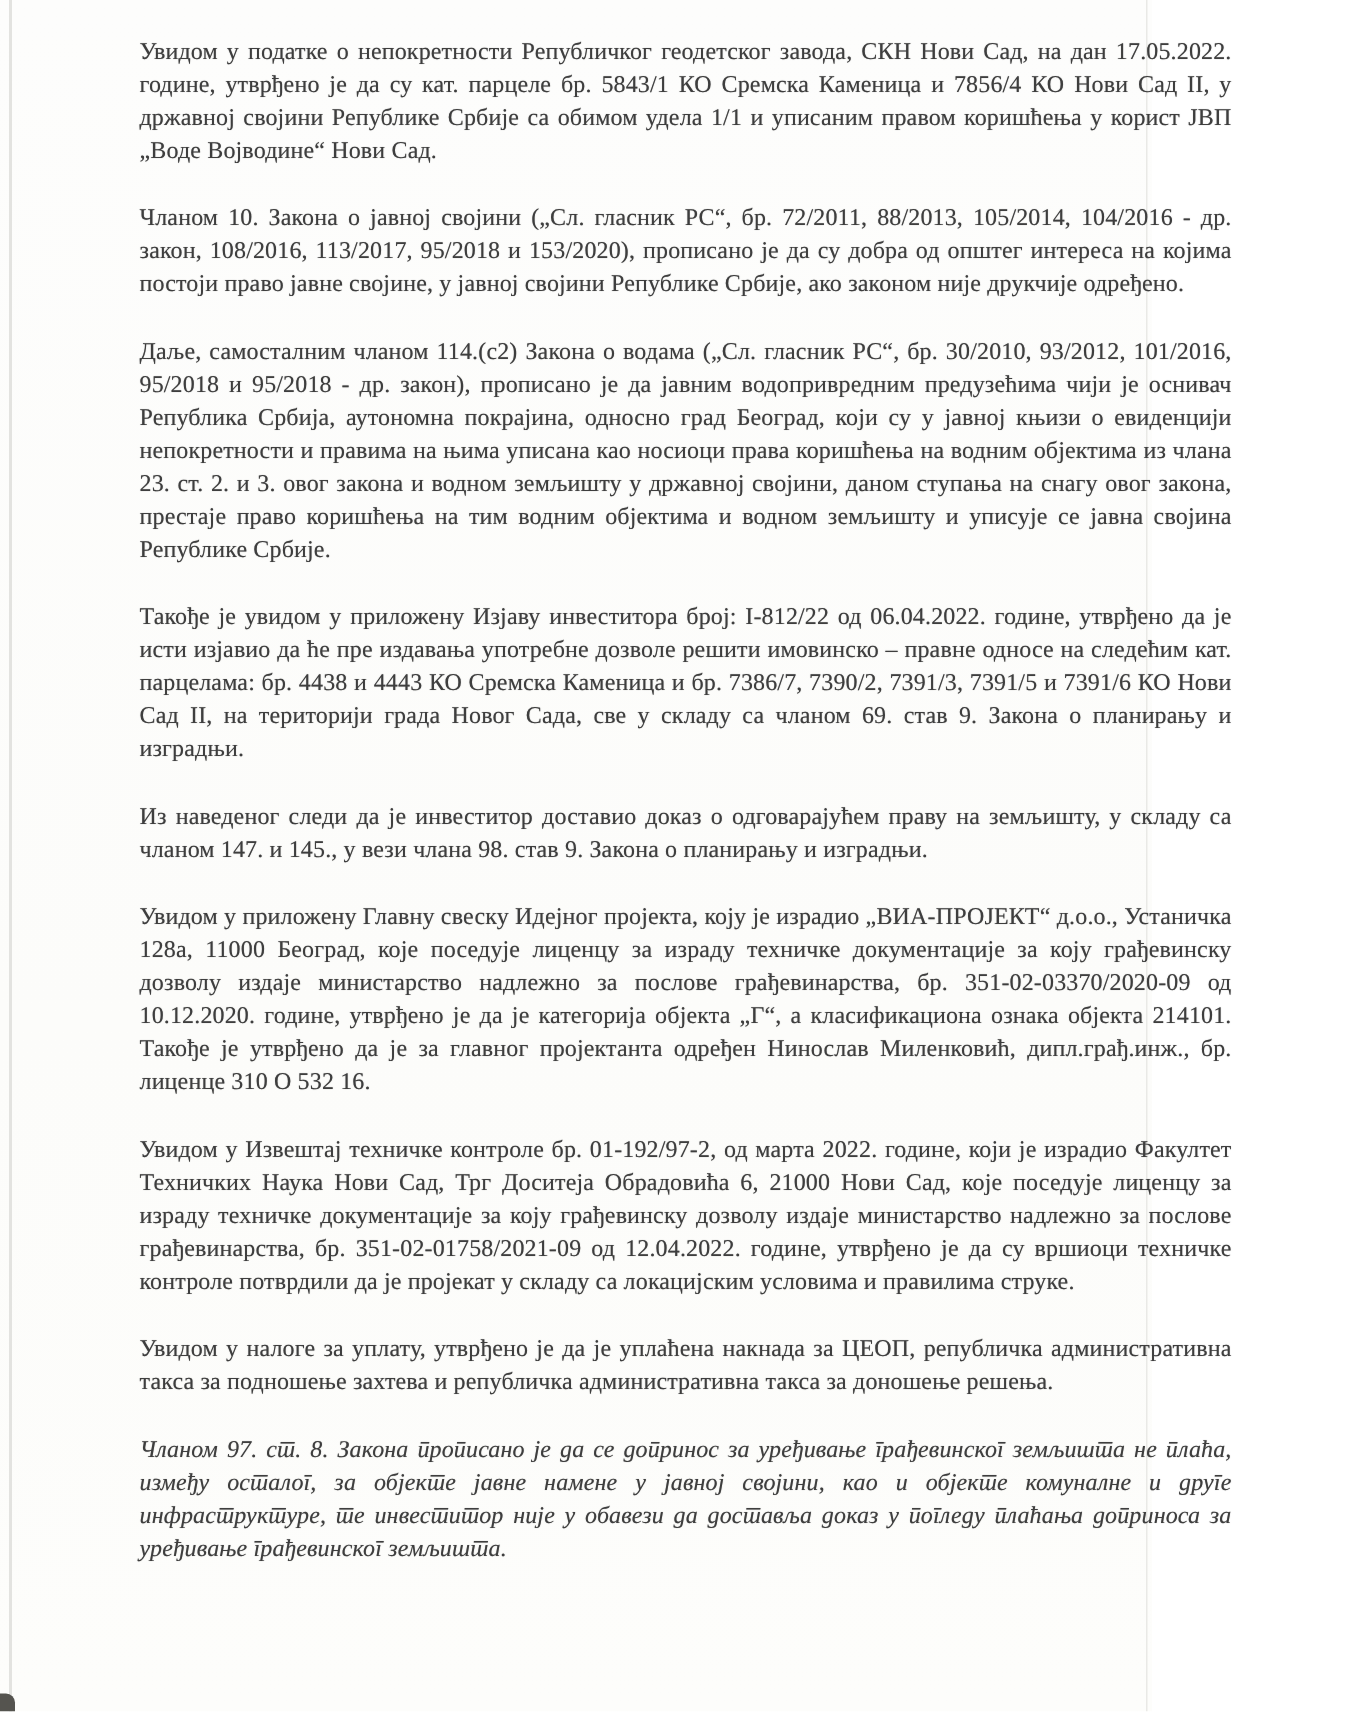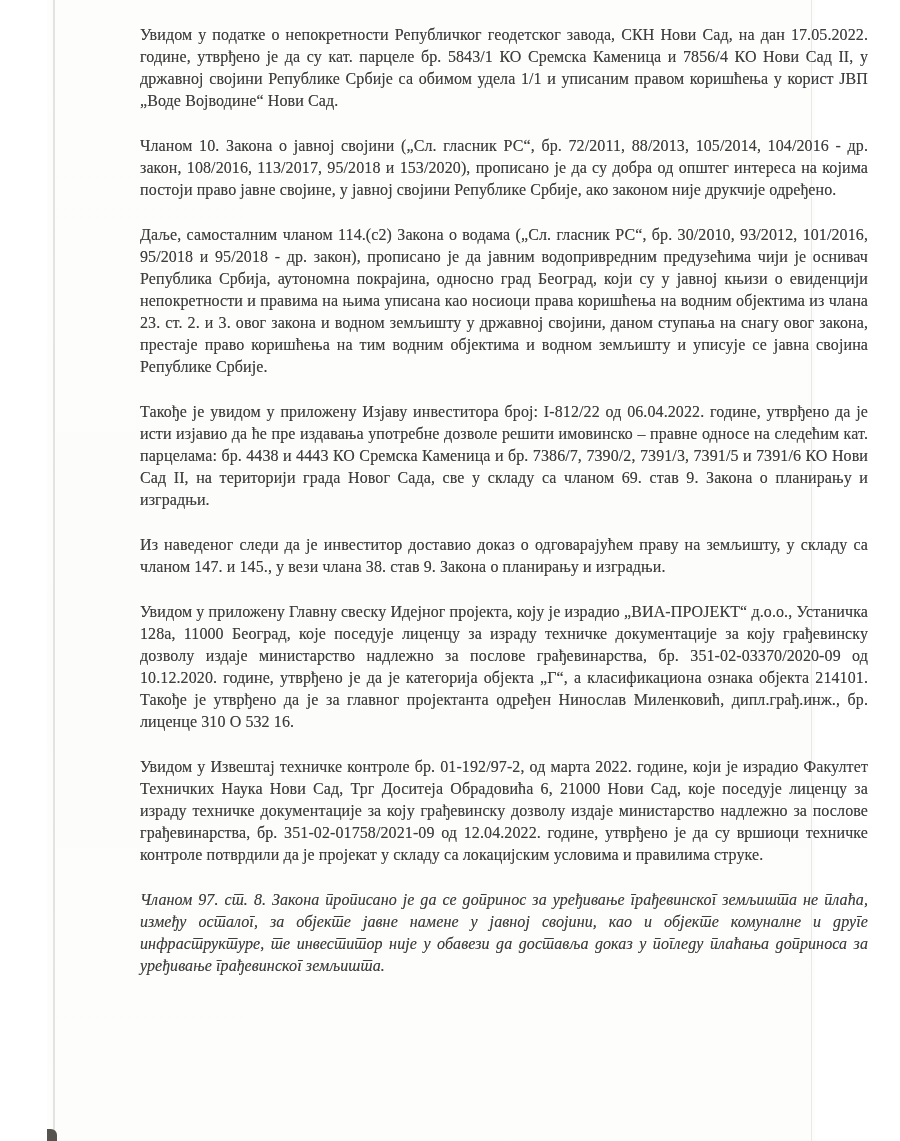--- a/index.html
+++ b/index.html
@@ -11,21 +11,20 @@
     height: 1141px;
     overflow: hidden;
     background: #ffffff;
     font-family: "Liberation Serif", "DejaVu Serif", serif;
   }
   .scan-page {
     position: relative;
     width: 768px;
     height: 1141px;
     background: linear-gradient(180deg, #fdfdfc 0%, #fcfcfa 60%, #fdfdfb 100%);
-    margin-left: 47px;
   }
   
   .edge-line-left {
     position: absolute;
     left: 6px;
     top: 0;
     width: 2px;
     height: 1141px;
     background: #dededa;
     opacity: 0.85;
@@ -74,18 +73,19 @@
 <div class="scan-page">
   <div class="edge-line-left"></div>
   <div class="edge-line-right"></div>
   <div class="corner-mark"></div>
   <div class="text-block">
 
   <p class="para">Увидом у податке о непокретности Републичког геодетског завода, СКН Нови Сад, на дан 17.05.2022. године, утврђено је да су кат. парцеле бр. 5843/1 КО Сремска Каменица и 7856/4 КО Нови Сад II, у државној својини Републике Србије са обимом удела 1/1 и уписаним правом коришћења у корист ЈВП „Воде Војводине“ Нови Сад.</p>
       <p class="para">Чланом 10. Закона о јавној својини („Сл. гласник РС“, бр. 72/2011, 88/2013, 105/2014, 104/2016 - др. закон, 108/2016, 113/2017, 95/2018 и 153/2020), прописано је да су добра од општег интереса на којима постоји право јавне својине, у јавној својини Републике Србије, ако законом није друкчије одређено.</p>
       <p class="para">Даље, самосталним чланом 114.(с2) Закона о водама („Сл. гласник РС“, бр. 30/2010, 93/2012, 101/2016, 95/2018 и 95/2018 - др. закон), прописано је да јавним водопривредним предузећима чији је оснивач Република Србија, аутономна покрајина, односно град Београд, који су у јавној књизи о евиденцији непокретности и правима на њима уписана као носиоци права коришћења на водним објектима из члана 23. ст. 2. и 3. овог закона и водном земљишту у државној својини, даном ступања на снагу овог закона, престаје право коришћења на тим водним објектима и водном земљишту и уписује се јавна својина Републике Србије.</p>
       <p class="para">Такође је увидом у приложену Изјаву инвеститора број: I-812/22 од 06.04.2022. године, утврђено да је исти изјавио да ће пре издавања употребне дозволе решити имовинско – правне односе на следећим кат. парцелама: бр. 4438 и 4443 КО Сремска Каменица и бр. 7386/7, 7390/2, 7391/3, 7391/5 и 7391/6 КО Нови Сад II, на територији града Новог Сада, све у складу са чланом 69. став 9. Закона о планирању и изградњи.</p>
-      <p class="para">Из наведеног следи да је инвеститор доставио доказ о одговарајућем праву на земљишту, у складу са чланом 147. и 145., у вези члана 38. став 9. Закона о планирању и изградњи.</p>
+      <p class="para">Из наведеног следи да је инвеститор доставио доказ о одговарајућем праву на земљишту, у складу са чланом 147. и 145., у вези члана 98. став 9. Закона о планирању и изградњи.</p>
       <p class="para">Увидом у приложену Главну свеску Идејног пројекта, коју је израдио „ВИА-ПРОЈЕКТ“ д.о.о., Устаничка 128а, 11000 Београд, које поседује лиценцу за израду техничке документације за коју грађевинску дозволу издаје министарство надлежно за послове грађевинарства, бр. 351-02-03370/2020-09 од 10.12.2020. године, утврђено је да је категорија објекта „Г“, а класификациона ознака објекта 214101. Такође је утврђено да је за главног пројектанта одређен Нинослав Миленковић, дипл.грађ.инж., бр. лиценце 310 О 532 16.</p>
       <p class="para">Увидом у Извештај техничке контроле бр. 01-192/97-2, од марта 2022. године, који је израдио Факултет Техничких Наука Нови Сад, Трг Доситеја Обрадовића 6, 21000 Нови Сад, које поседује лиценцу за израду техничке документације за коју грађевинску дозволу издаје министарство надлежно за послове грађевинарства, бр. 351-02-01758/2021-09 од 12.04.2022. године, утврђено је да су вршиоци техничке контроле потврдили да је пројекат у складу са локацијским условима и правилима струке.</p>
+      <p class="para">Увидом у налоге за уплату, утврђено је да је уплаћена накнада за ЦЕОП, републичка административна такса за подношење захтева и републичка административна такса за доношење решења.</p>
       <p class="para">Чланом 97. ст. 8. Закона прописано је да се допринос за уређивање грађевинског земљишта не плаћа, између осталог, за објекте јавне намене у јавној својини, као и објекте комуналне и друге инфраструктуре, те инвеститор није у обавези да доставља доказ у погледу плаћања доприноса за уређивање грађевинског земљишта.</p>
     </div>
 </div>
 
 </body></html>

